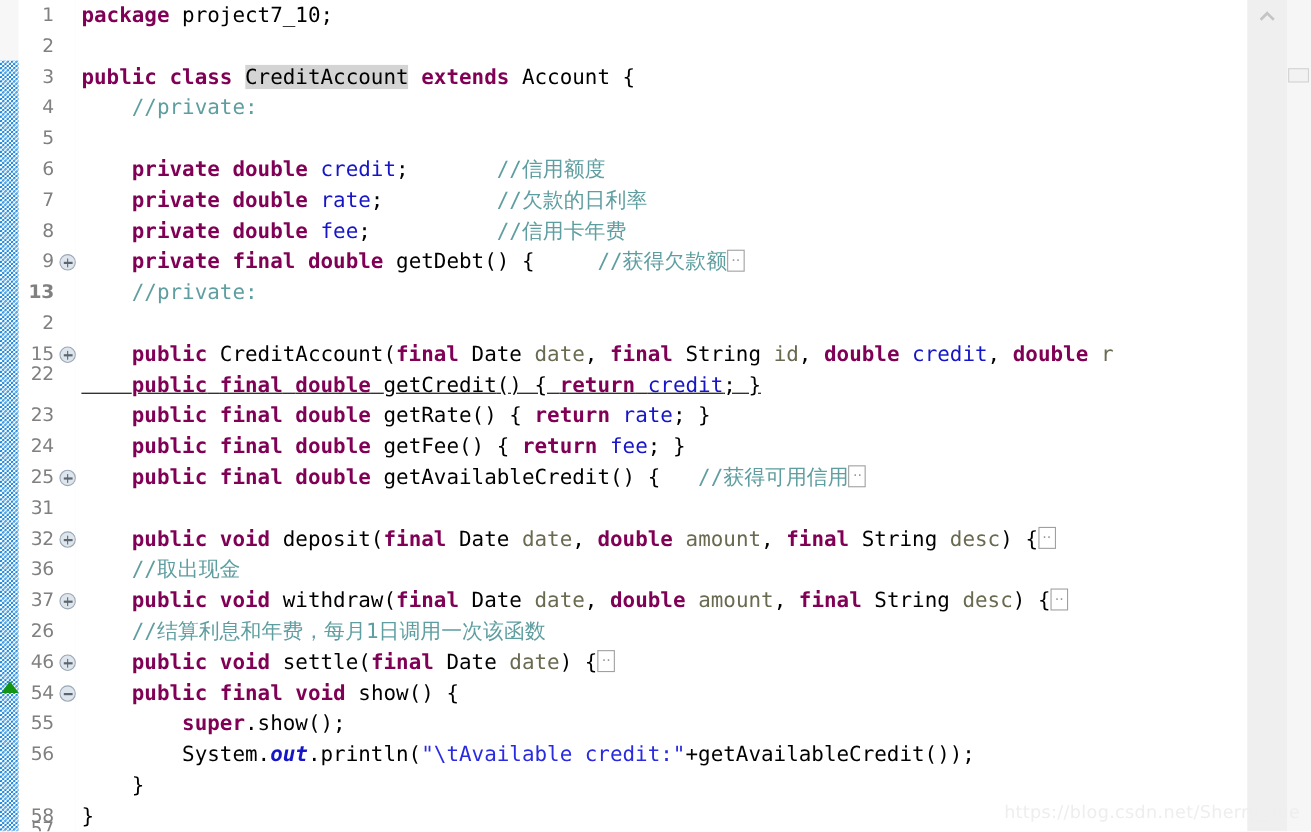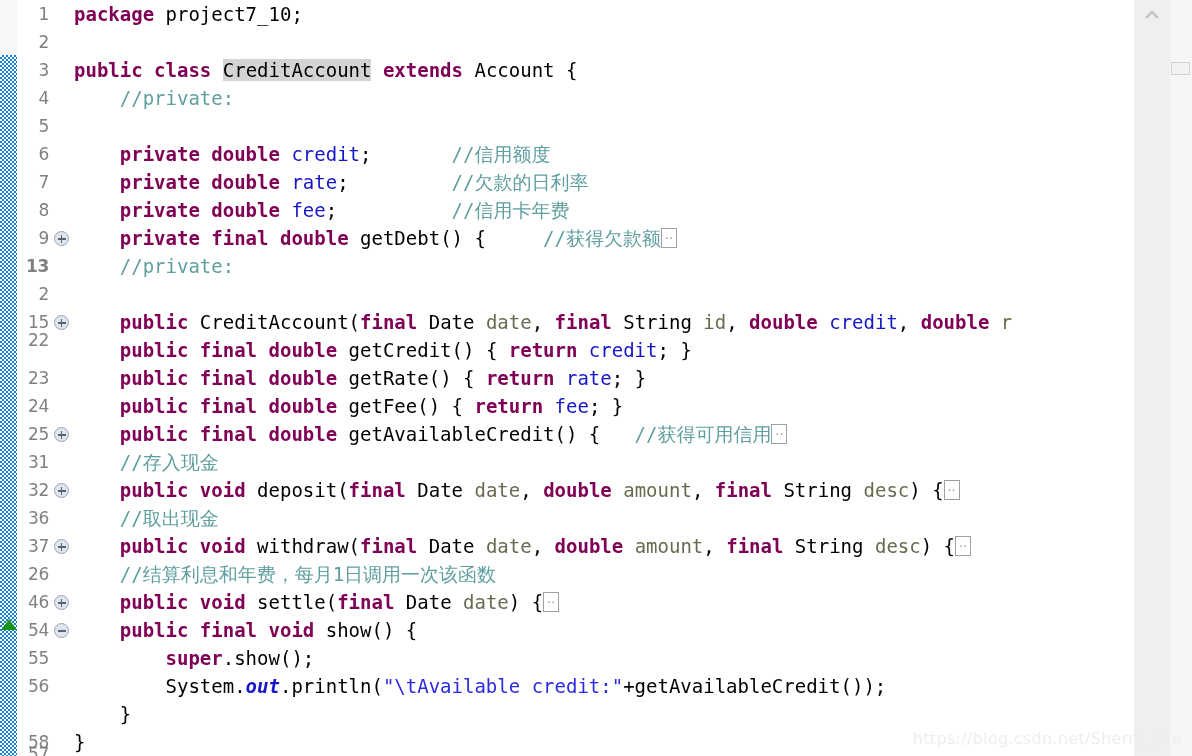--- a/index.html
+++ b/index.html
@@ -316,25 +316,24 @@
       <div class="code-line" style="top: 0px;"><span class="kw">package</span> <span class="plain">project7_10</span>;</div>
       <div class="code-line" style="top: 28px;"></div>
       <div class="code-line" style="top: 56px;"><span class="kw">public</span> <span class="kw">class</span> <span class="hl"><span class="type">CreditAccount</span></span> <span class="kw">extends</span> <span class="type">Account</span> {</div>
       <div class="code-line" style="top: 84px;">    <span class="cmt">//private:</span></div>
       <div class="code-line" style="top: 140px;">    <span class="kw">private</span> <span class="kw">double</span> <span class="fld">credit</span>;       <span class="cmt">//</span><span class="cmt-cn">信用额度</span></div>
       <div class="code-line" style="top: 168px;">    <span class="kw">private</span> <span class="kw">double</span> <span class="fld">rate</span>;         <span class="cmt">//</span><span class="cmt-cn">欠款的日利率</span></div>
       <div class="code-line" style="top: 196px;">    <span class="kw">private</span> <span class="kw">double</span> <span class="fld">fee</span>;          <span class="cmt">//</span><span class="cmt-cn">信用卡年费</span></div>
       <div class="code-line" style="top: 224px;">    <span class="kw">private</span> <span class="kw">final</span> <span class="kw">double</span> <span class="plain">getDebt</span>() {     <span class="cmt">//</span><span class="cmt-cn">获得欠款额</span><span class="foldbox">..</span></div>
       <div class="code-line" style="top: 252px;">    <span class="cmt">//private:</span></div>
       <div class="code-line" style="top: 308px;">    <span class="kw">public</span> <span class="type">CreditAccount</span>(<span class="kw">final</span> <span class="type">Date</span> <span class="param">date</span>, <span class="kw">final</span> <span class="type">String</span> <span class="param">id</span>, <span class="kw">double</span> <span class="fld">credit</span>, <span class="kw">double</span> <span class="param">r</span></div>
-      <div class="code-line" style="top: 336px;">    <span class="kw">public</span> <span class="kw">final</span> <span class="kw">double</span> <span class="plain">getCredit</span>() { <span class="kw">return</span> <span class="fld">credit</span>; }</div>
+      <div class="code-line" style="top: 336px; text-decoration: underline;">    <span class="kw">public</span> <span class="kw">final</span> <span class="kw">double</span> <span class="plain">getCredit</span>() { <span class="kw">return</span> <span class="fld">credit</span>; }</div>
       <div class="code-line" style="top: 364px;">    <span class="kw">public</span> <span class="kw">final</span> <span class="kw">double</span> <span class="plain">getRate</span>() { <span class="kw">return</span> <span class="fld">rate</span>; }</div>
       <div class="code-line" style="top: 392px;">    <span class="kw">public</span> <span class="kw">final</span> <span class="kw">double</span> <span class="plain">getFee</span>() { <span class="kw">return</span> <span class="fld">fee</span>; }</div>
       <div class="code-line" style="top: 420px;">    <span class="kw">public</span> <span class="kw">final</span> <span class="kw">double</span> <span class="plain">getAvailableCredit</span>() {   <span class="cmt">//</span><span class="cmt-cn">获得可用信用</span><span class="foldbox">..</span></div>
-      <div class="code-line" style="top: 448px;">    <span class="cmt">//</span><span class="cmt-cn">存入现金</span></div>
       <div class="code-line" style="top: 476px;">    <span class="kw">public</span> <span class="kw">void</span> <span class="plain">deposit</span>(<span class="kw">final</span> <span class="type">Date</span> <span class="param">date</span>, <span class="kw">double</span> <span class="param">amount</span>, <span class="kw">final</span> <span class="type">String</span> <span class="param">desc</span>) {<span class="foldbox">..</span></div>
       <div class="code-line" style="top: 504px;">    <span class="cmt">//</span><span class="cmt-cn">取出现金</span></div>
       <div class="code-line" style="top: 532px;">    <span class="kw">public</span> <span class="kw">void</span> <span class="plain">withdraw</span>(<span class="kw">final</span> <span class="type">Date</span> <span class="param">date</span>, <span class="kw">double</span> <span class="param">amount</span>, <span class="kw">final</span> <span class="type">String</span> <span class="param">desc</span>) {<span class="foldbox">..</span></div>
       <div class="code-line" style="top: 560px;">    <span class="cmt">//</span><span class="cmt-cn">结算利息和年费，每月</span><span class="cmt">1</span><span class="cmt-cn">日调用一次该函数</span></div>
       <div class="code-line" style="top: 588px;">    <span class="kw">public</span> <span class="kw">void</span> <span class="plain">settle</span>(<span class="kw">final</span> <span class="type">Date</span> <span class="param">date</span>) {<span class="foldbox">..</span></div>
       <div class="code-line" style="top: 616px;">    <span class="kw">public</span> <span class="kw">final</span> <span class="kw">void</span> <span class="plain">show</span>() {</div>
       <div class="code-line" style="top: 644px;">        <span class="kw">super</span>.<span class="plain">show</span>();</div>
       <div class="code-line" style="top: 672px;">        <span class="type">System</span>.<span class="stat">out</span>.<span class="plain">println</span>(<span class="str">"\tAvailable credit:"</span>+<span class="plain">getAvailableCredit</span>());</div>
       <div class="code-line" style="top: 700px;">    }</div>
       <div class="code-line" style="top: 728px;">}</div>

